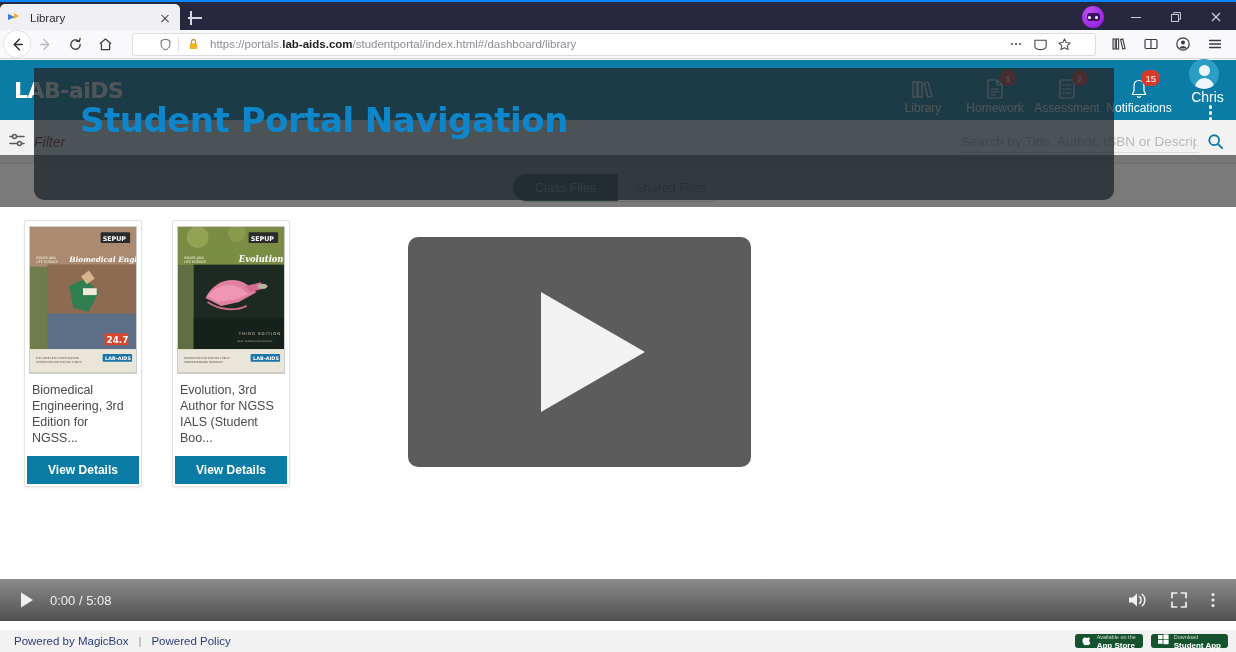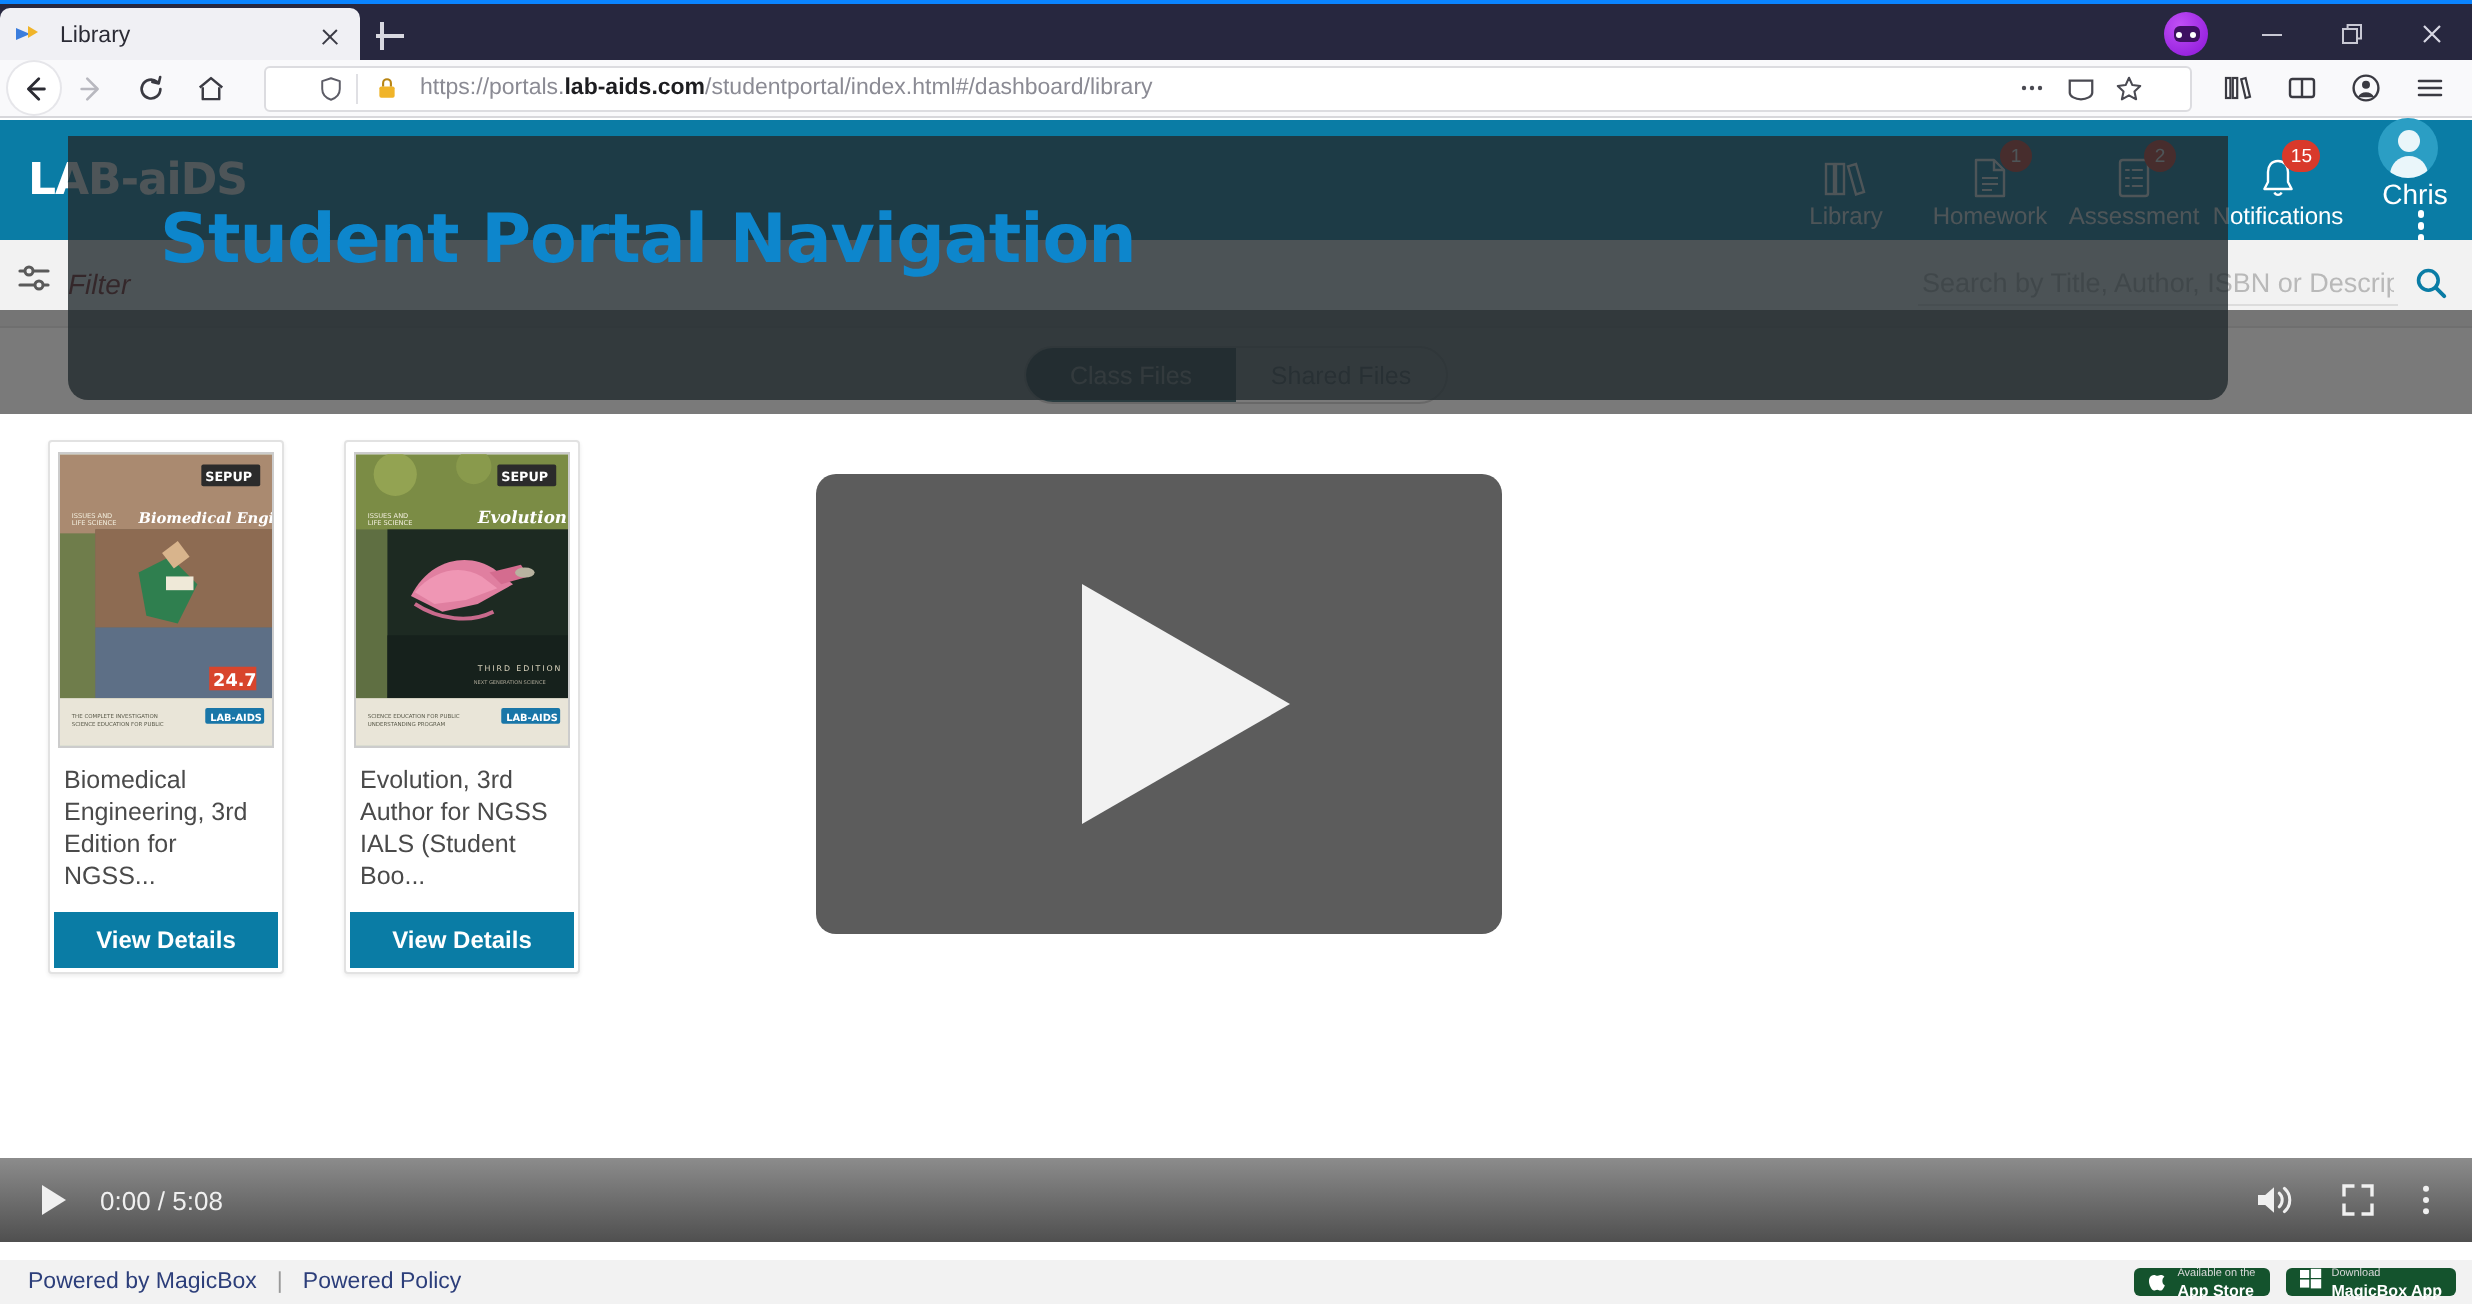--- a/index.html
+++ b/index.html
@@ -523,21 +523,21 @@
         <span>
           <svg width="11" height="11" viewBox="0 0 11 11">
             <rect x="0" y="1" width="4.6" height="4" fill="#fff"></rect>
               <rect x="5.4" y="0.4" width="5.2" height="4.6" fill="#fff"></rect>
             <rect x="0" y="5.8" width="4.6" height="4" fill="#fff"></rect>
               <rect x="5.4" y="5.6" width="5.2" height="4.6" fill="#fff"></rect>
           </svg>
         </span>
         <span class="sb-t">
           <span class="s1">Download</span>
-          <span class="s2">MagicBox App</span>
+          <span class="s2">Student App</span>
         </span>
       </div>
     </div>
   </div>
 </div>
 
 <div class="dim-layer">
   <div class="dim-left"></div>
 </div>
 

